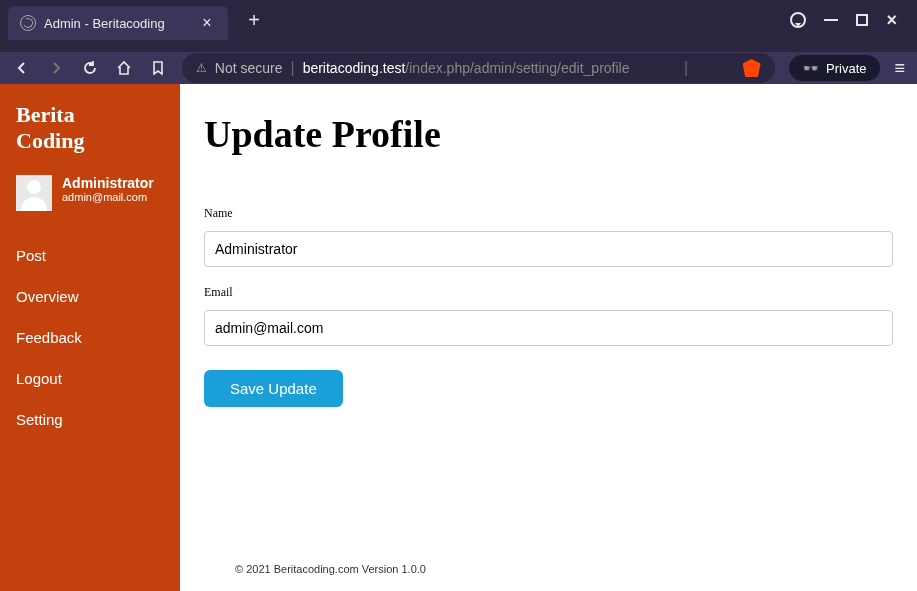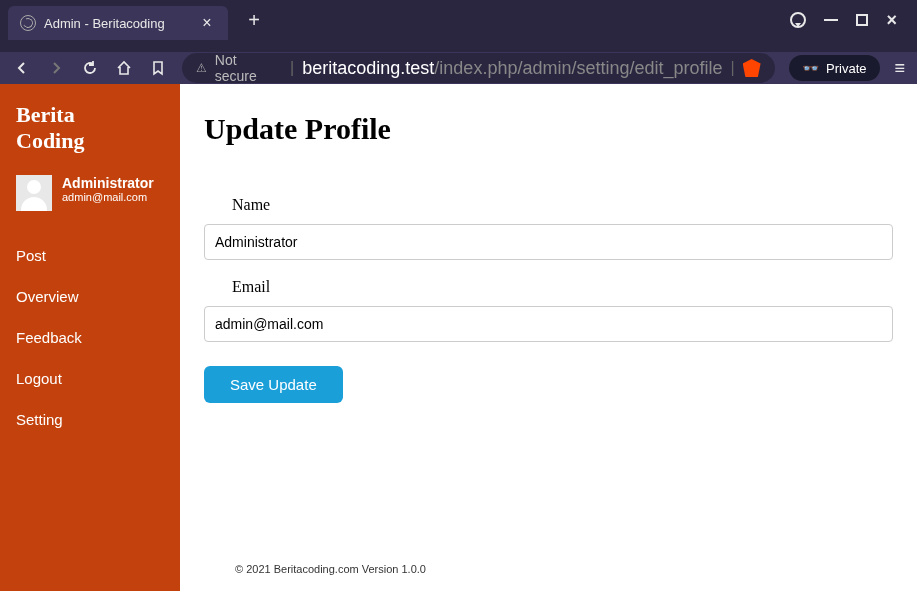--- a/index.html
+++ b/index.html
@@ -22,44 +22,44 @@
     .wc-max { width: 12px; height: 12px; border: 2px solid #e8e8e8; }
     .wc-x { font-size: 18px; font-weight: bold; }
     
     .addr-bar { height: 44px; background: #3b3659; display: flex; align-items: center; padding: 0 12px; gap: 14px; }
     .nav-btn { color: #999; cursor: pointer; display: flex; align-items: center; justify-content: center; width: 20px; }
     .nav-btn.active { color: #e8e8e8; }
     .url-box { flex: 1; background: #2b2640; height: 30px; border-radius: 15px; display: flex; align-items: center; padding: 0 14px; gap: 8px; }
     .warn-icon { color: #aaa; font-size: 12px; }
     .not-secure { color: #bbb; font-size: 14px; }
     .url-sep { color: #666; }
-    .url-text { color: #888; font-size: 18px; }
+    .url-text { color: #888; font-size: 14px; }
     .url-domain { color: #fff; }
     .brave-icon { width: 18px; height: 18px; background: #ff4500; border-radius: 3px; clip-path: polygon(50% 0%, 100% 25%, 85% 100%, 15% 100%, 0% 25%); margin-left: auto; }
     .private-badge { background: #1a1a2e; color: #fff; padding: 5px 14px; border-radius: 14px; font-size: 13px; display: flex; align-items: center; gap: 6px; }
     .glasses { font-size: 14px; }
     .menu-icon { color: #e8e8e8; cursor: pointer; font-size: 18px; }
     
     
     .app { display: flex; height: 507px; background: #fff; }
     .sidebar { width: 180px; background: #c2410c; color: #fff; padding: 18px 16px; display: flex; flex-direction: column; }
     .brand { font-family: Georgia, serif; font-size: 22px; font-weight: bold; line-height: 1.2; margin-bottom: 20px; }
     .profile { display: flex; gap: 10px; margin-bottom: 24px; }
     .avatar { width: 36px; height: 36px; background: #e8e8e8; position: relative; }
     .avatar::before { content: ""; position: absolute; top: 5px; left: 50%; transform: translateX(-50%); width: 14px; height: 14px; background: #fff; border-radius: 50%; }
     .avatar::after { content: ""; position: absolute; bottom: 0; left: 50%; transform: translateX(-50%); width: 26px; height: 14px; background: #fff; border-radius: 13px 13px 0 0; }
     .profile-info { display: flex; flex-direction: column; }
     .profile-name { font-weight: bold; font-size: 14px; }
     .profile-email { font-size: 11px; }
     .nav-item { padding: 12px 0; font-size: 15px; cursor: pointer; }
     
     .main { flex: 1; padding: 28px 24px 10px 24px; display: flex; flex-direction: column; position: relative; }
-    .page-title { font-family: Georgia, serif; font-size: 30px; font-weight: bold; margin-bottom: 50px; }
+    .page-title { font-family: Georgia, serif; font-size: 38px; font-weight: bold; margin-bottom: 50px; }
     .form-group { margin-bottom: 18px; }
-    .form-label { font-family: Georgia, serif; font-size: 16px; display: block; margin-bottom: 10px; margin-left: 28px; }
+    .form-label { font-family: Georgia, serif; font-size: 12px; display: block; margin-bottom: 10px; }
     .form-input { width: 100%; padding: 9px 10px; border: 1px solid #ccc; border-radius: 4px; font-size: 14px; }
     .save-btn { background: #1a9fd9; color: #fff; border: none; padding: 10px 26px; border-radius: 6px; font-size: 15px; cursor: pointer; margin-top: 6px; }
     .footer { font-size: 11px; color: #333; margin-top: auto; padding-bottom: 6px; margin-left: 31px; }
   </style>
 </head>
 <body>
 
 <div class="browser-chrome">
   <div class="tab-bar">
     <div class="tab">

